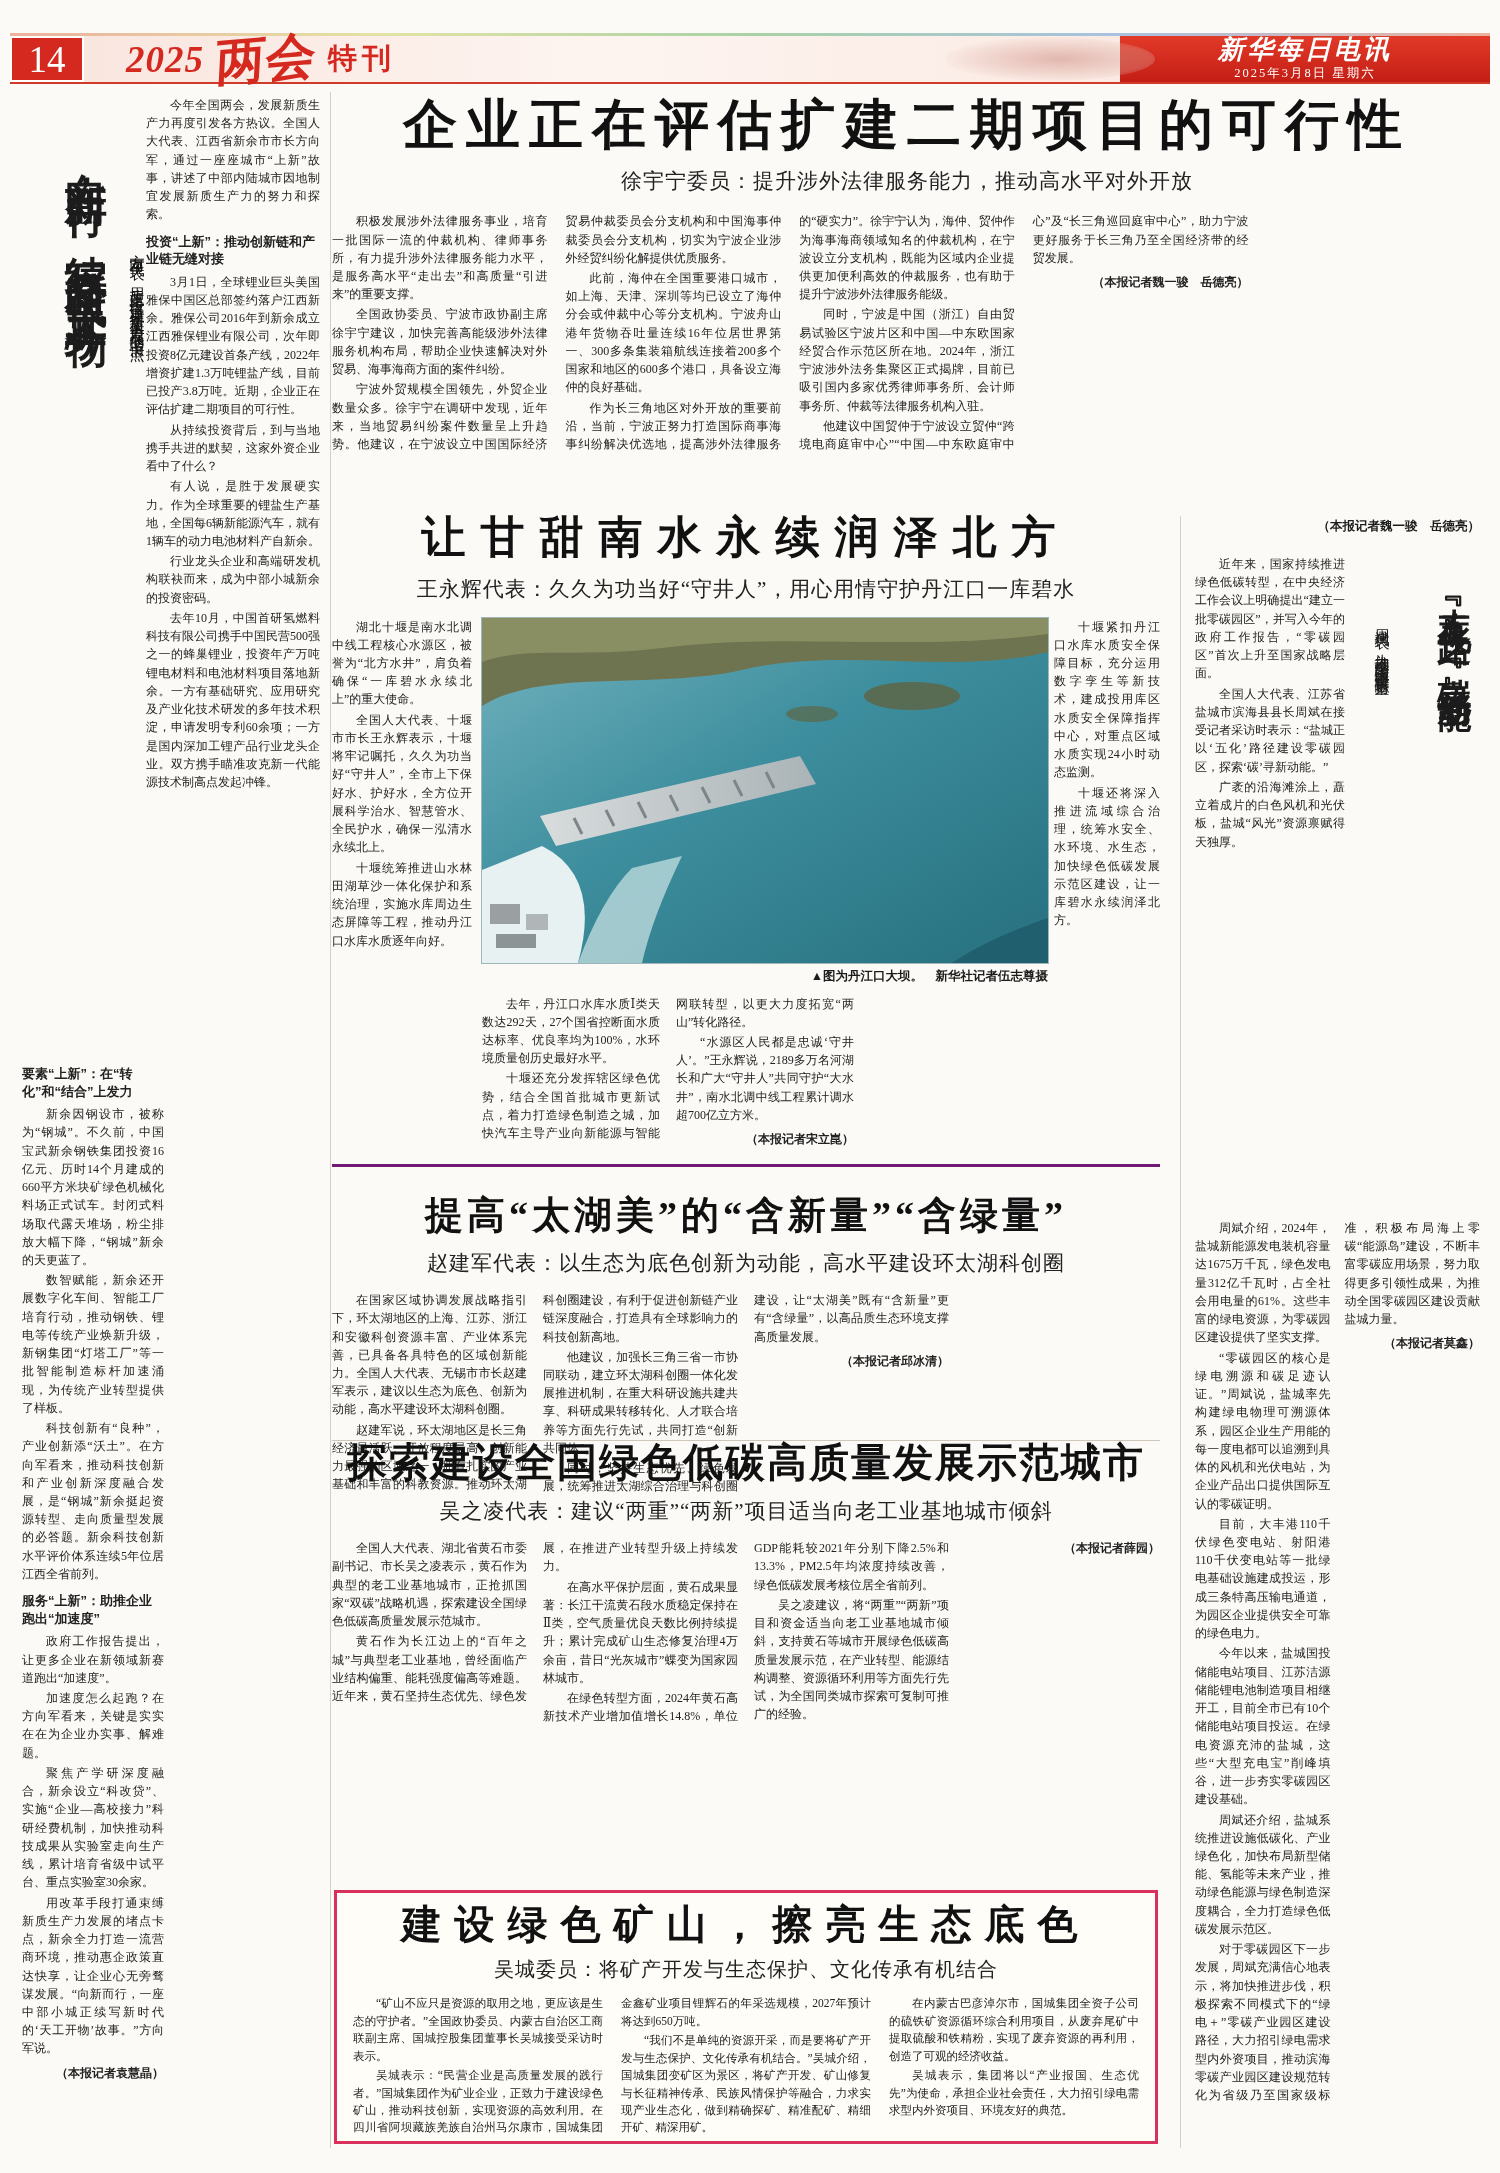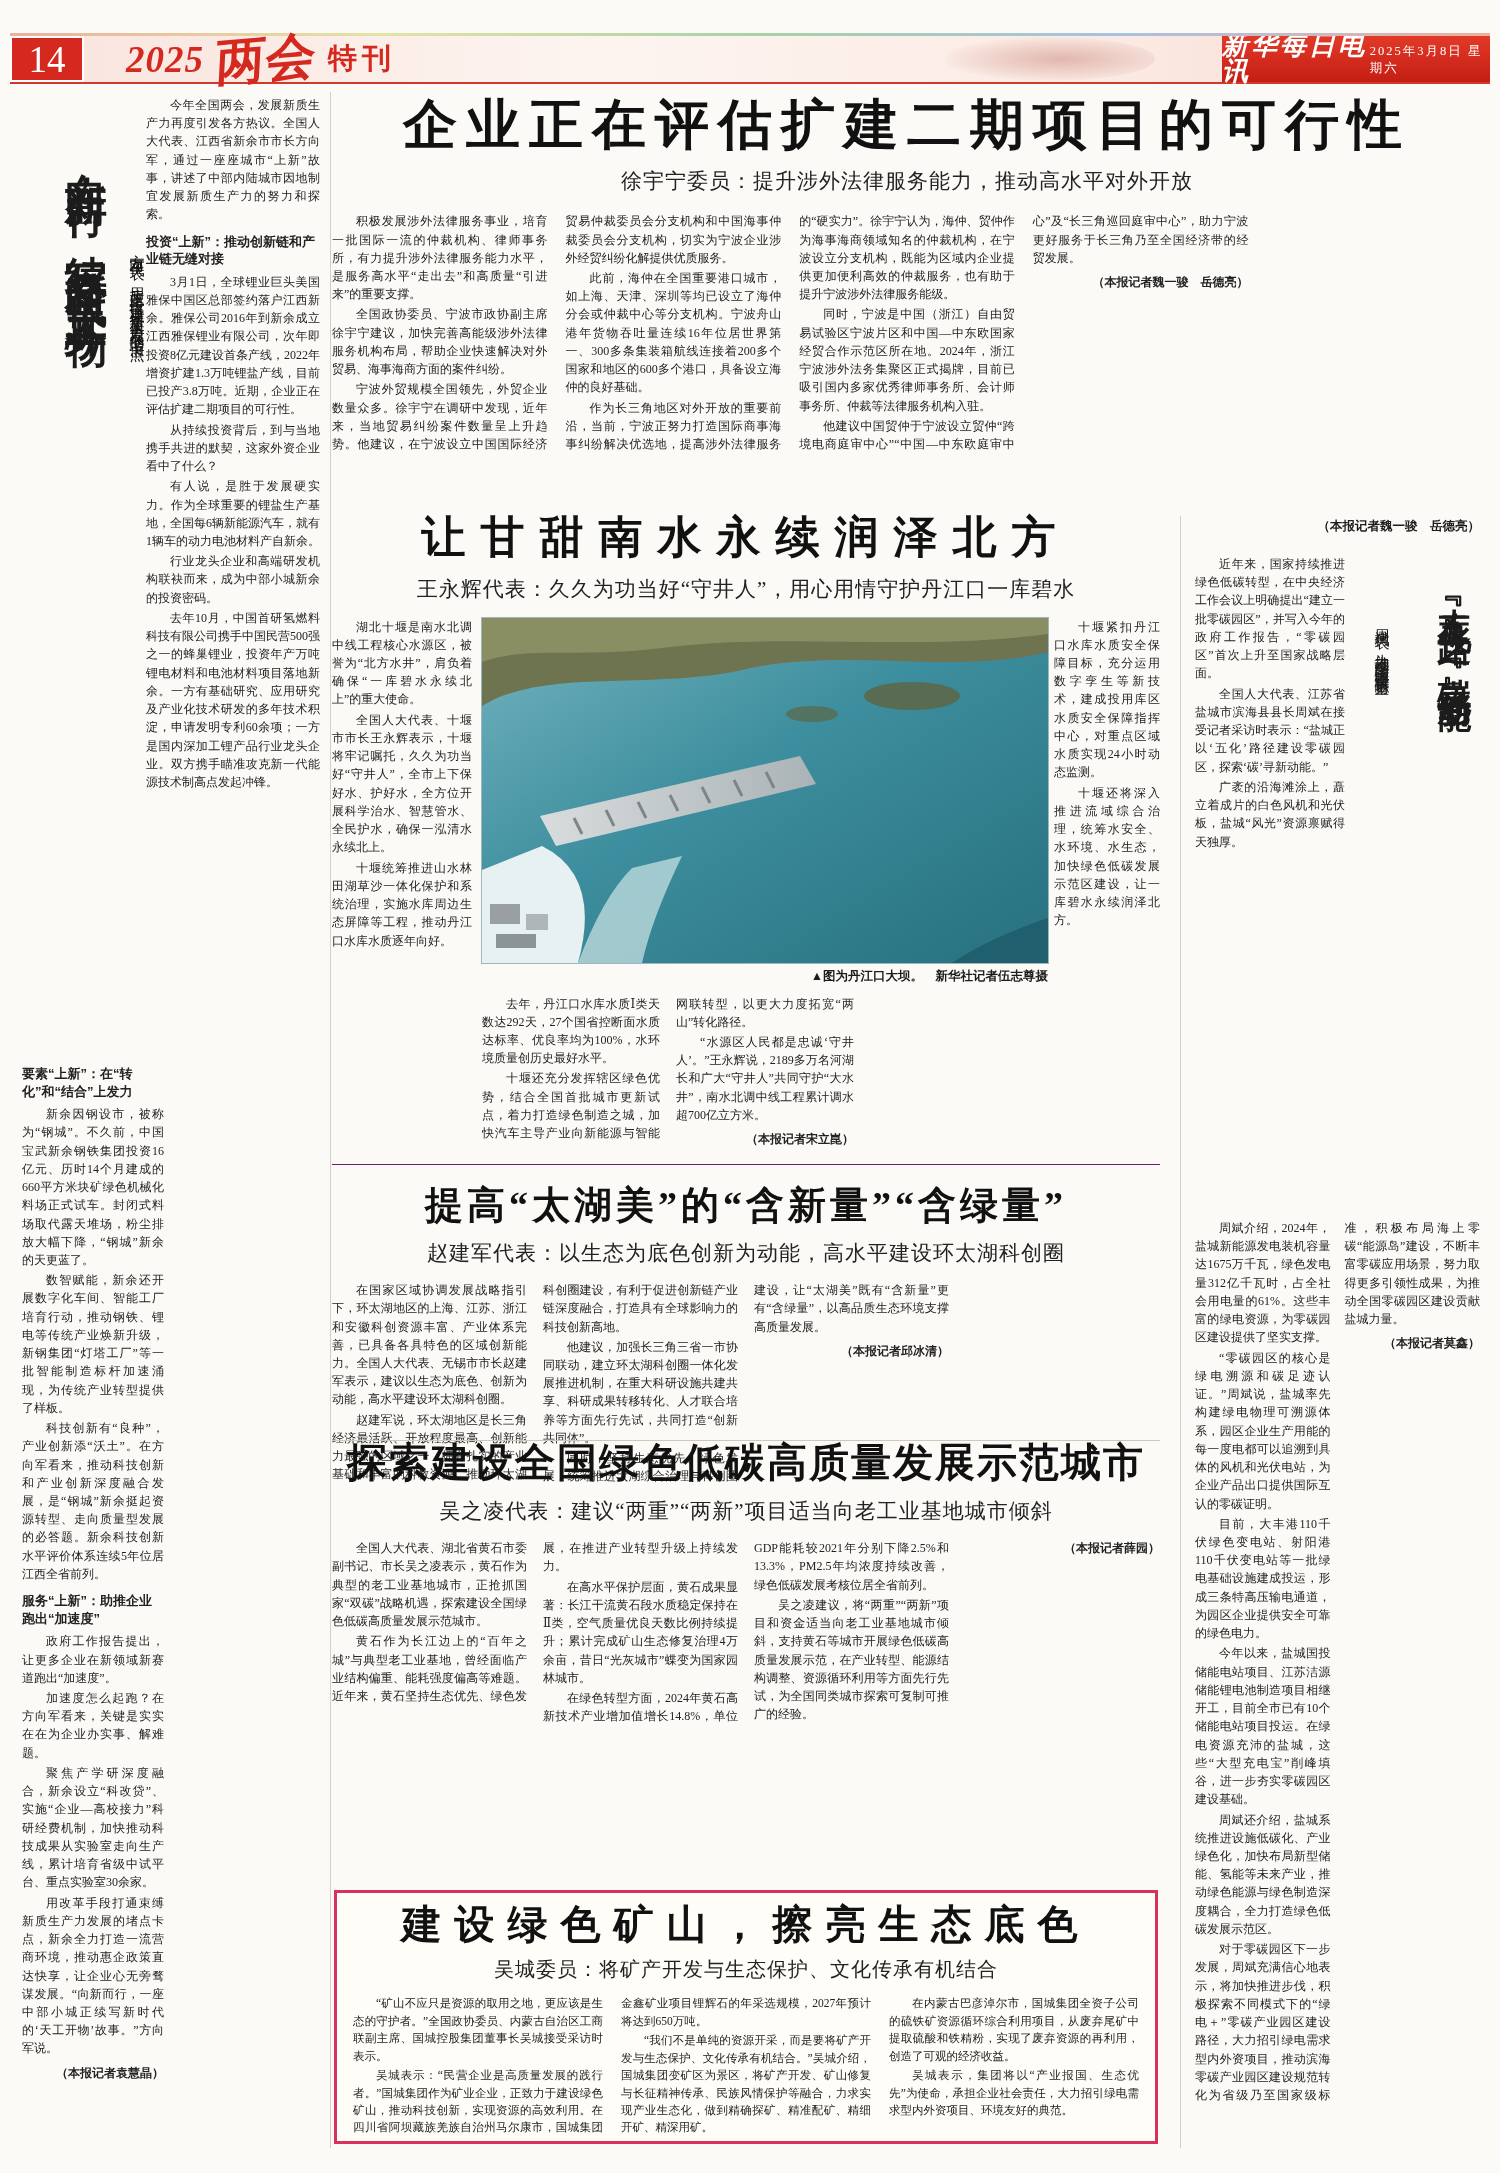--- a/index.html
+++ b/index.html
@@ -11,22 +11,22 @@
   .banner:before{content:"";position:absolute;left:0;top:-3px;width:100%;height:3px;
           background:linear-gradient(90deg,#d64,#cc5,#5a5,#58c,#d64);opacity:.5}
   .page-num{width:74px;background:#d5281e;color:#fff;font-size:37px;font-weight:normal;
             display:flex;align-items:center;justify-content:center;box-shadow:inset 0 0 0 2px #fff,inset 0 0 0 4px #d5281e}
   .edition{display:flex;align-items:center;color:#d5281e;padding-left:42px;gap:12px}
   .ed-year{font-size:37px;font-weight:bold;font-style:italic;letter-spacing:1px}
   .ed-calli{font-size:50px;font-weight:bold;transform:rotate(-5deg) skewX(-8deg);line-height:1}
   .ed-suffix{font-size:29px;font-weight:bold;letter-spacing:5px}
   .rose{position:absolute;right:335px;top:1px;width:210px;height:44px;border-radius:50%;
         background:radial-gradient(ellipse at 55% 50%,rgba(205,140,130,.55),rgba(226,186,176,.3) 55%,transparent 75%)}
-  .masthead{margin-left:auto;width:268px;background:linear-gradient(180deg,#e23a28,#c41e15);color:#fff;
-            display:flex;flex-direction:row;align-items:center;justify-content:center}
+  .masthead{margin-left:auto;width:370px;background:linear-gradient(180deg,#e23a28,#c41e15);color:#fff;
+            display:flex;flex-direction:column;align-items:center;justify-content:center}
   .mh-title{font-size:26px;font-weight:bold;font-style:italic;letter-spacing:3px;line-height:1}
   .mh-date{font-size:12.5px;margin-top:2px;letter-spacing:2px}
   
   .para{margin:0 0 2px;text-indent:2em;text-align:justify}
   .sec-head{font-family:"Liberation Sans","DejaVu Sans",sans-serif;font-weight:bold;font-size:13px;
             margin:9px 0 5px;text-align:left;line-height:1.35}
   .byline{text-align:right;font-weight:bold;margin-top:6px;text-indent:0}
   .bodytxt{font-size:12px;line-height:1.52;color:#222;overflow:hidden;column-fill:auto}
   
   .left-rail{position:absolute;left:22px;top:92px;width:298px;height:2056px;border-right:1px solid #d6cfc2;padding-right:10px}
@@ -45,21 +45,21 @@
   .legal .hl{font-size:54px;letter-spacing:9px}
   .legal-body{margin-top:17px;height:250px;column-count:5;column-gap:18px}
   .water{top:514px;width:828px}
   .water .hl{font-size:44px;letter-spacing:15px}
   .water-content{position:relative;margin-top:15px;height:545px}
   .w-left{position:absolute;left:0;top:0;width:140px;height:545px}
   .w-right{position:absolute;right:0;top:0;width:106px;height:545px}
   .photo{position:absolute;left:150px;top:0;width:566px;height:345px;background:#2f7c8c;box-shadow:0 0 0 1px #9fb6ba}
   .caption{position:absolute;left:150px;top:350px;width:566px;text-align:right;font-size:12.5px;font-weight:bold}
   .w-below{position:absolute;left:150px;top:377px;width:566px;height:168px;column-count:3;column-gap:16px}
-  .taihu{top:1164px;width:828px;border-top:1px solid #701a75;padding-top:20px}
+  .taihu{top:1164px;width:828px;border-top:3px solid #701a75;padding-top:28px}
   .taihu .hl{font-size:38px;letter-spacing:4px}
   .taihu-body{margin-top:14px;height:218px;column-count:4;column-gap:16px}
   .demo{top:1440px;width:828px;border-top:1px solid #cfc8ba;padding-top:0}
   .demo .hl{font-size:40px;letter-spacing:2px}
   .demo-body{margin-top:14px;height:198px;column-count:4;column-gap:16px}
   .minebox{top:1890px;left:334px;width:824px;height:254px;border:3px solid #d8315b;background:#fffdf8;
            padding:10px 16px;box-sizing:border-box;position:absolute}
   .minebox .hl{font-size:40px;letter-spacing:13px}
   .minebox .sub{font-size:20px;margin-top:10px}
   .mine-body{margin-top:12px;height:146px;column-count:3;column-gap:18px;font-size:11.5px}

